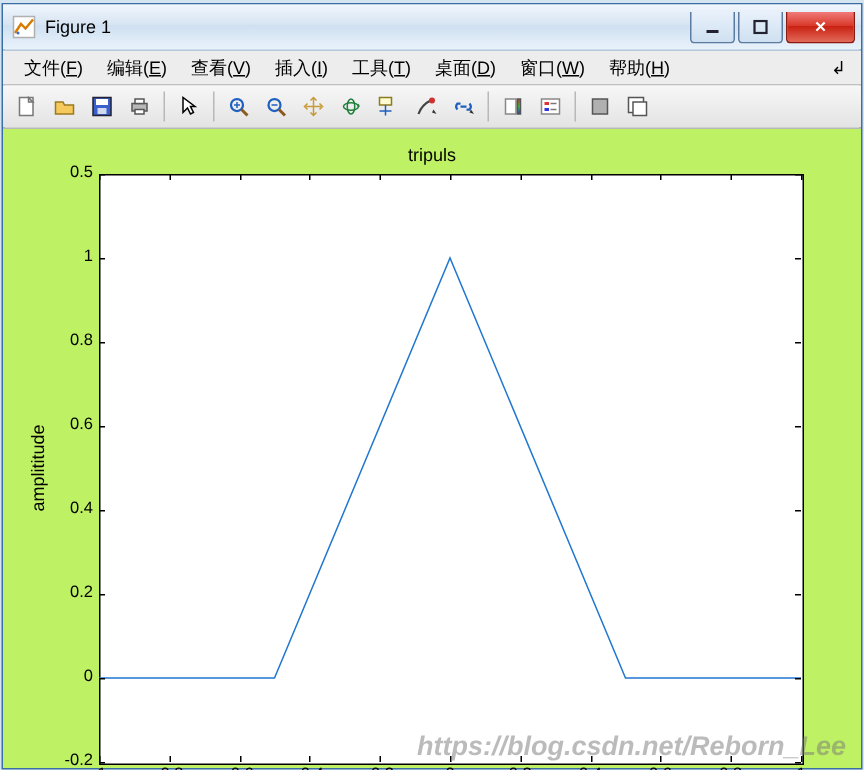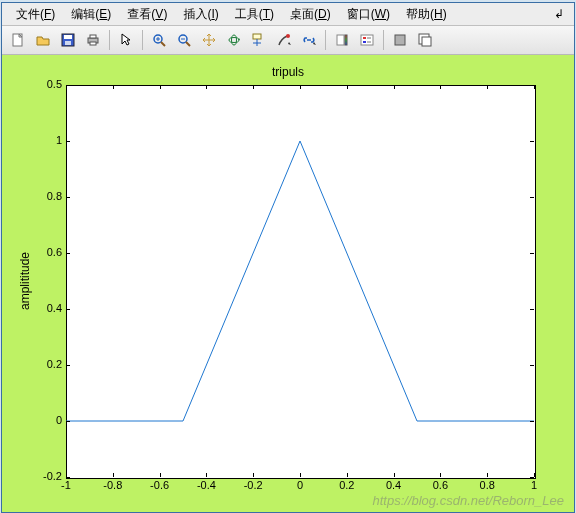--- a/index.html
+++ b/index.html
@@ -90,29 +90,51 @@
     display: flex; align-items: center; justify-content: center;
     writing-mode: vertical-rl; transform: rotate(180deg);
     font-size: 12px;
   }
   .ticklabel-y { position: absolute; right: 512px; width: 40px; text-align: right; font-size: 11px; }
   .ticklabel-x { position: absolute; top: 424px; width: 40px; text-align: center; font-size: 11px; transform: translateX(-20px); }
   .tick { position: absolute; background: #000; }
   svg.line { position: absolute; left: 64px; top: 30px; }
   .watermark {
     position: absolute; right: 10px; bottom: 4px;
-    color: rgba(120,120,120,0.5); font-size: 13px;
+    color: rgba(120,120,120,0.5); font-size: 18px;
     font-style: italic;
+    font-weight: bold;
   }
 </style>
 </head>
 <body>
 
 <div class="window">
 
+  <div class="titlebar">
+    <svg class="app-icon" viewBox="0 0 16 16">
+      <rect x="1" y="1" width="14" height="14" fill="#fff" stroke="#b0b0b0"></rect>
+      <path d="M2 12 L6 6 L9 9 L14 3" stroke="#d97a00" stroke-width="1.6" fill="none"></path>
+      <circle cx="4" cy="12" r="1" fill="#3a6ece"></circle>
+    </svg>
+    <span class="title-text">Figure 1</span>
+    <div class="winbtns">
+      <div class="winbtn min">
+          <svg width="10" height="10">
+            <rect x="1" y="7" width="8" height="2" fill="#223"></rect>
+          </svg>
+        </div>
+      <div class="winbtn max">
+          <svg width="10" height="10">
+            <rect x="1" y="1" width="8" height="8" fill="none" stroke="#223" stroke-width="1.5"></rect>
+          </svg>
+        </div>
+      <div class="winbtn close">✕</div>
+    </div>
+  </div>
 
   <div class="menubar">
     <span class="menuitem"><span>文件</span>(<u>F</u>)</span>
     <span class="menuitem"><span>编辑</span>(<u>E</u>)</span>
     <span class="menuitem"><span>查看</span>(<u>V</u>)</span>
     <span class="menuitem"><span>插入</span>(<u>I</u>)</span>
     <span class="menuitem"><span>工具</span>(<u>T</u>)</span>
     <span class="menuitem"><span>桌面</span>(<u>D</u>)</span>
     <span class="menuitem"><span>窗口</span>(<u>W</u>)</span>
     <span class="menuitem"><span>帮助</span>(<u>H</u>)</span>

